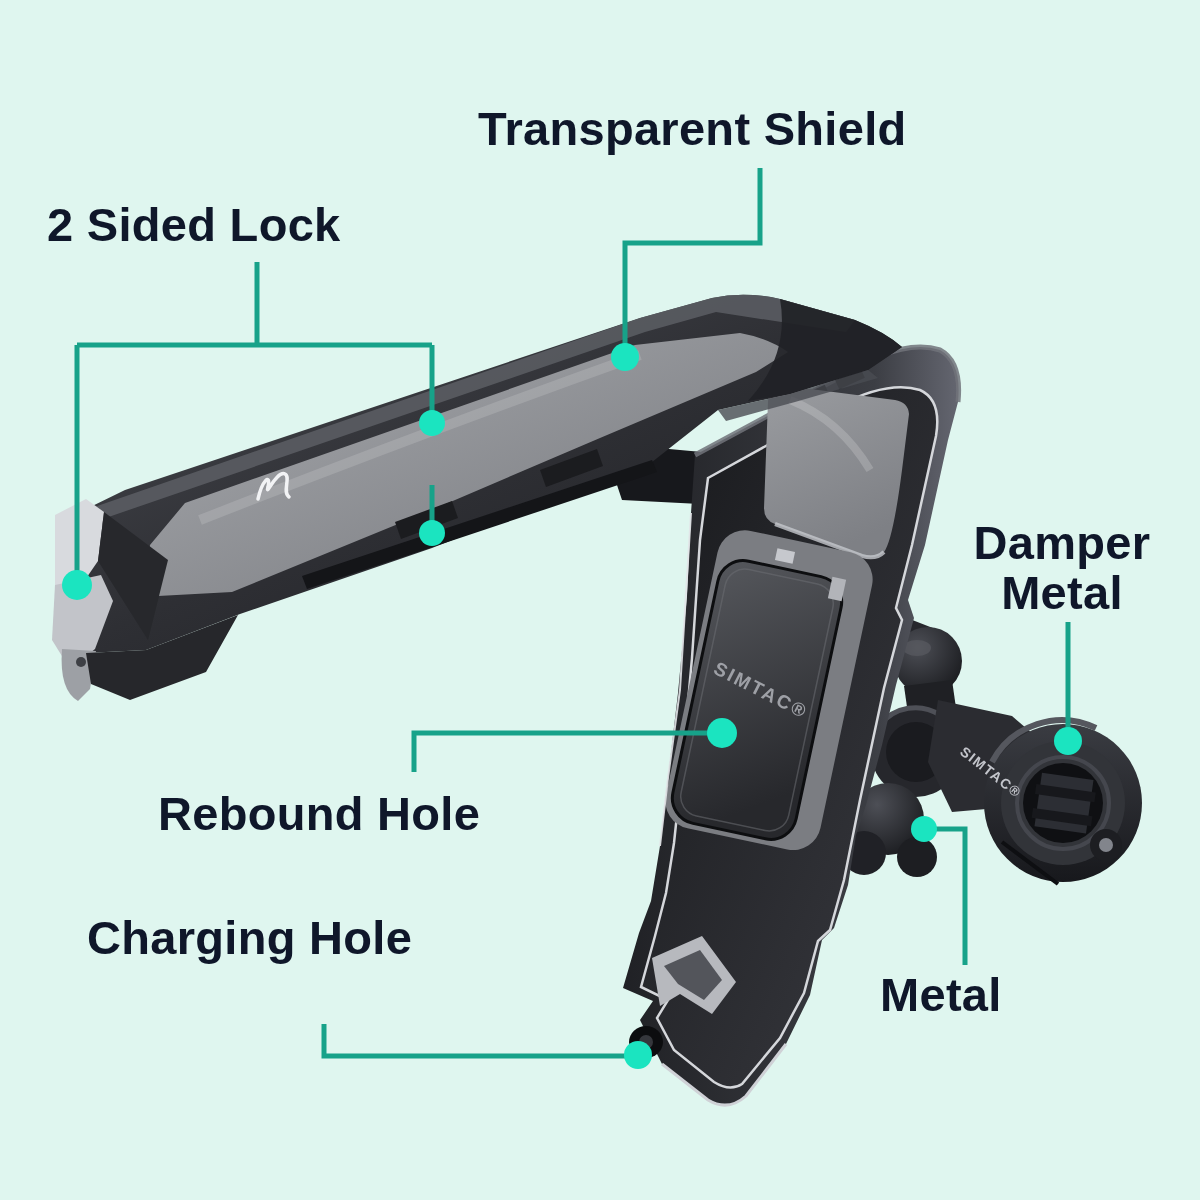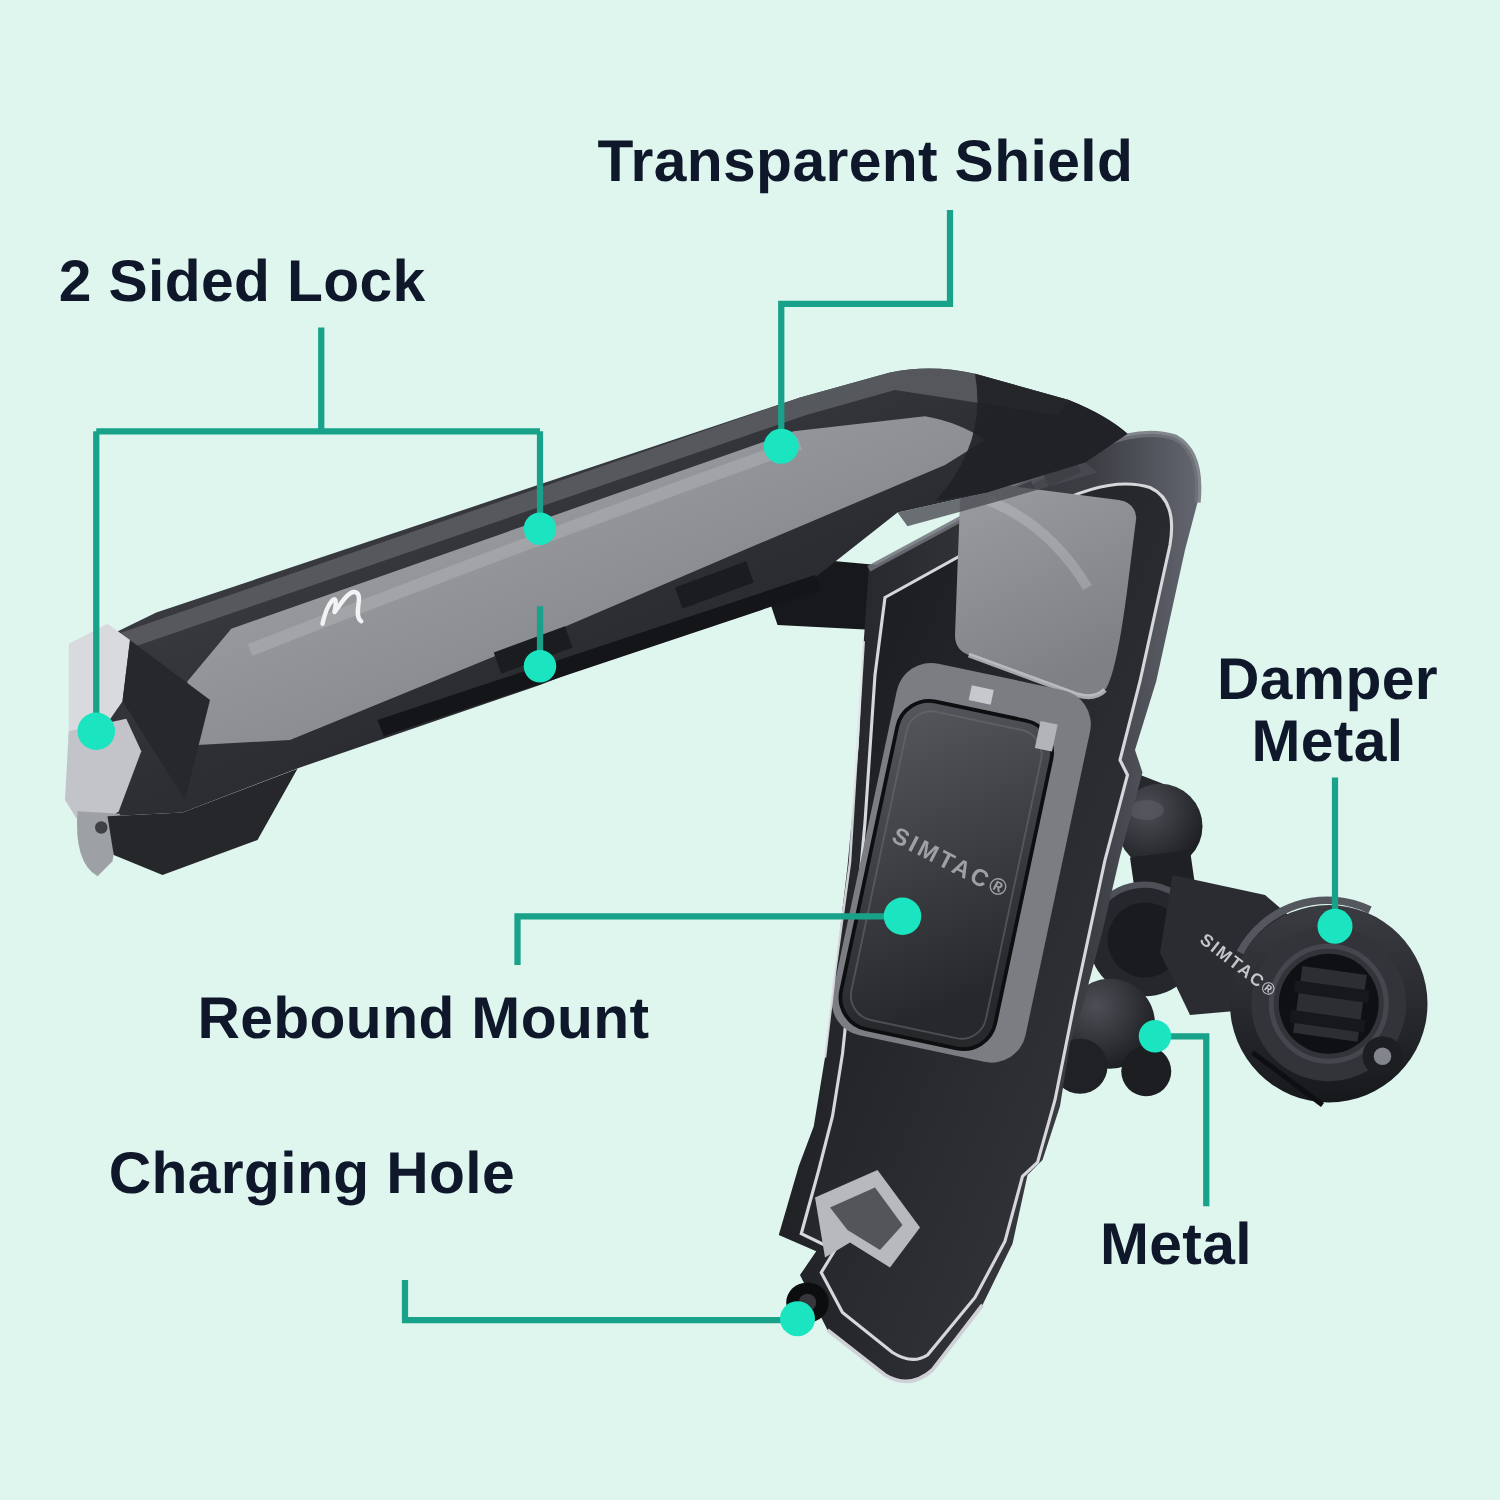--- a/index.html
+++ b/index.html
@@ -198,17 +198,17 @@
 
 <div class="label" style="left:478px; top:104px;">Transparent Shield</div>
 
 <div class="label" style="left:47px; top:200px;">2 Sided Lock</div>
 
 <div class="label center" style="left:962px; top:518px; width:200px;">
   <div>Damper</div>
   <div>Metal</div>
 </div>
 
-<div class="label" style="left:158px; top:789px;">Rebound Mount</div>
+<div class="label" style="left:158px; top:789px;">Rebound Hole</div>
 
 <div class="label" style="left:87px; top:913px;">Charging Hole</div>
 
 <div class="label" style="left:880px; top:970px;">Metal</div>
 
 </body></html>

